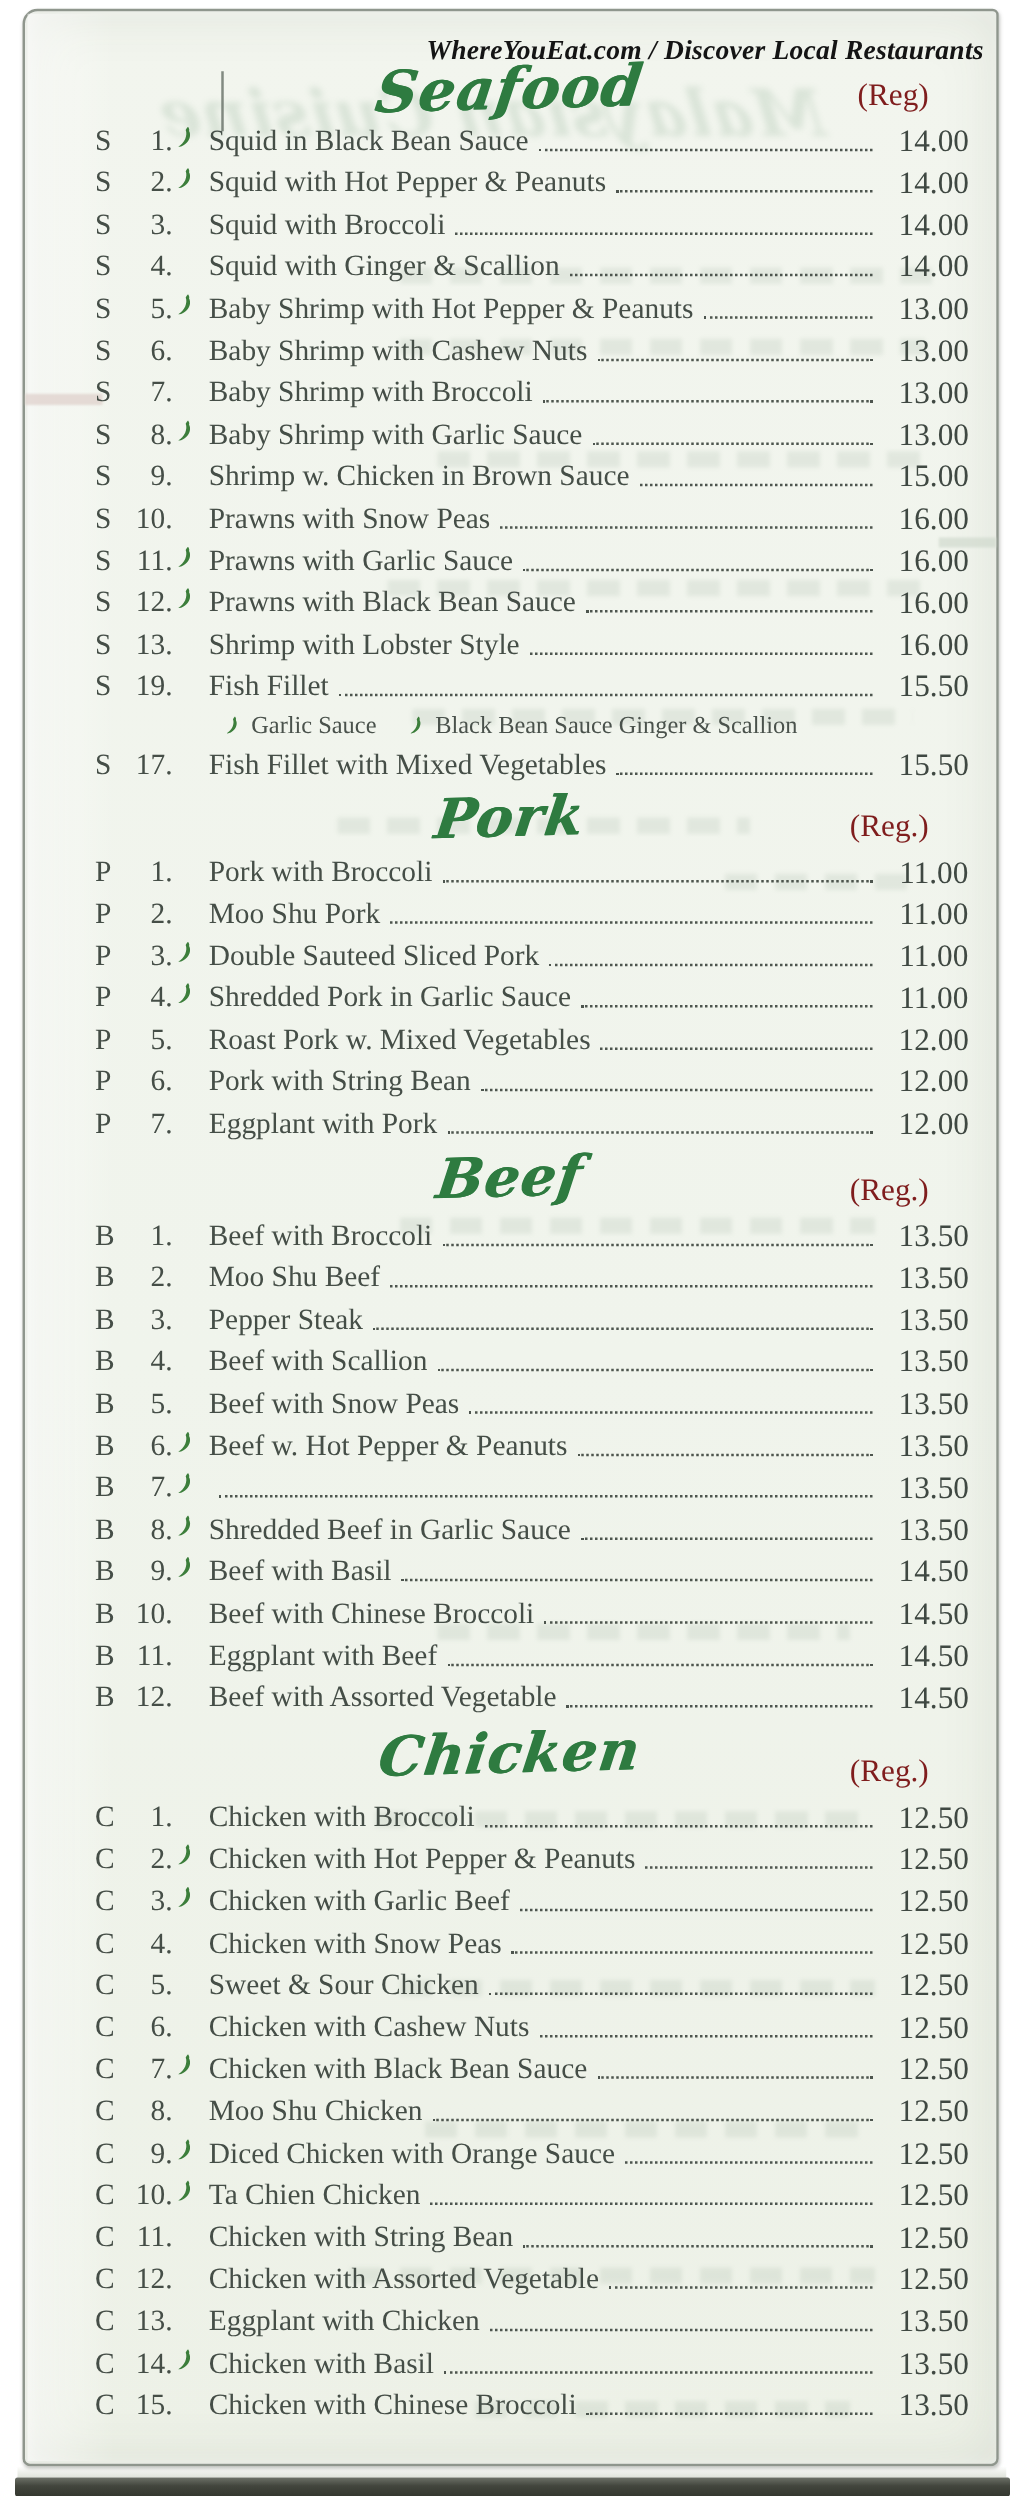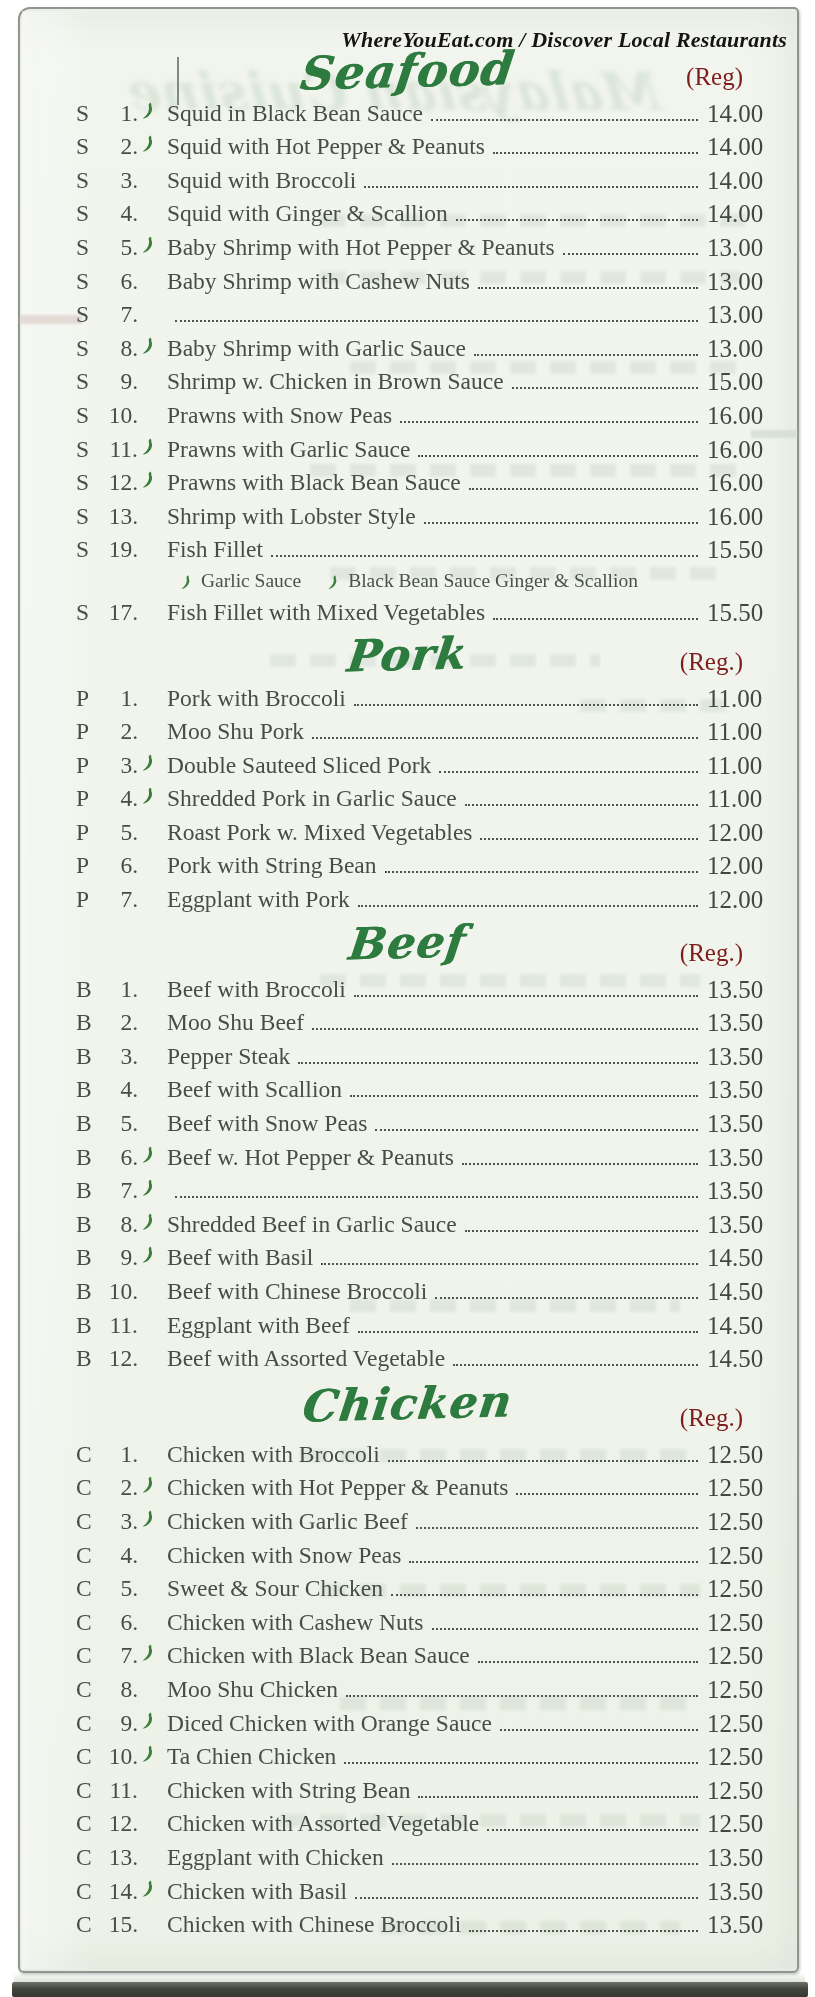--- a/index.html
+++ b/index.html
@@ -100,27 +100,27 @@
   .col-num{width:40px;flex:0 0 auto;text-align:right;}
   .col-chili{width:26px;flex:0 0 auto;text-align:left;padding-left:3px;}
   .col-chili svg{display:inline-block;margin-bottom:1px;}
   .col-chili.hidden svg{visibility:hidden;}
   .col-name{flex:0 1 auto;white-space:nowrap;}
   .leader-dots{
     flex:1 1 auto;height:0;align-self:flex-end;
     border-bottom:2.6px dotted #4d554e;
     margin:0 9px 6px 8px;min-width:20px;
   }
-  .col-price{flex:0 0 auto;width:80px;text-align:left;font-size:25px;line-height:27px;color:#3f4842;}
+  .col-price{flex:0 0 auto;width:80px;text-align:center;font-size:25px;line-height:27px;color:#3f4842;}
   .note-row{
     height:29px;display:flex;align-items:flex-end;
     margin-left:104px;
     font-size:19.5px;line-height:23px;color:#4a524c;
   }
-  .note-part{display:flex;align-items:flex-end;margin-right:26px;}
+  .note-part{display:flex;align-items:center;margin-right:26px;}
   .note-part svg{margin:0 10px 2px 0;}
   .chili-glyph{fill:#3c7e3b;}
 </style>
 </head>
 <body>
 
 <div class="paper">
   <div class="paper-light-band"></div>
 
   <div class="ghost-title">Malaysian Cuisine</div>
@@ -232,20 +232,21 @@
   </div>
 
   <div class="menu-row">
     <span class="col-code">S</span>
     <span class="col-num">7.</span>
     <span class="col-chili hidden">
   <svg class="chili-glyph" viewBox="0 0 16 22" width="13" height="19">
     <path d="M11.6 1.1 C12.8 2.7 13.1 3.9 12.6 5.1 C14.6 8.5 13.6 13.2 10.3 16.9 C8.0 19.5 4.5 21.2 2.0 20.7 C4.7 19.0 7.4 16.3 8.8 13.1 C10.1 10.1 10.3 6.8 9.3 4.3 C9.9 2.9 10.6 1.9 11.6 1.1 Z"></path>
   </svg>
 </span>
+    <span class="col-name">Baby Shrimp with Broccoli</span>
     <span class="leader-dots"></span>
     <span class="col-price">13.00</span>
   </div>
 
   <div class="menu-row">
     <span class="col-code">S</span>
     <span class="col-num">8.</span>
     <span class="col-chili">
   <svg class="chili-glyph" viewBox="0 0 16 22" width="13" height="19">
     <path d="M11.6 1.1 C12.8 2.7 13.1 3.9 12.6 5.1 C14.6 8.5 13.6 13.2 10.3 16.9 C8.0 19.5 4.5 21.2 2.0 20.7 C4.7 19.0 7.4 16.3 8.8 13.1 C10.1 10.1 10.3 6.8 9.3 4.3 C9.9 2.9 10.6 1.9 11.6 1.1 Z"></path>

